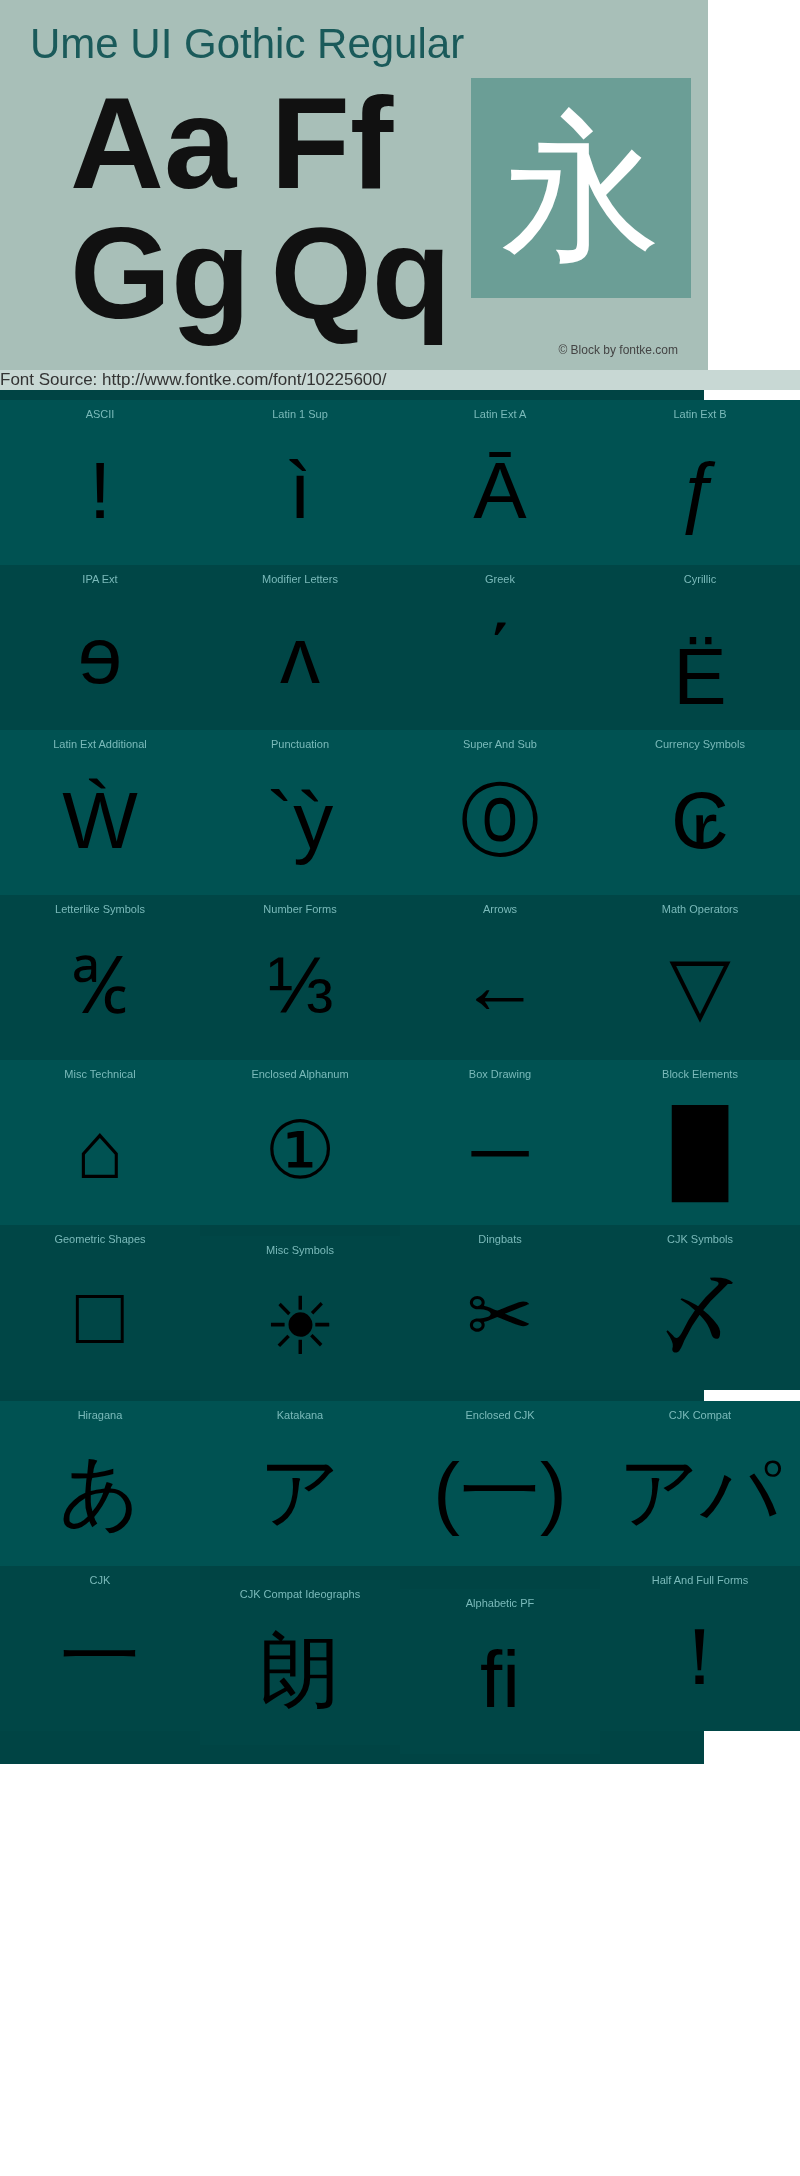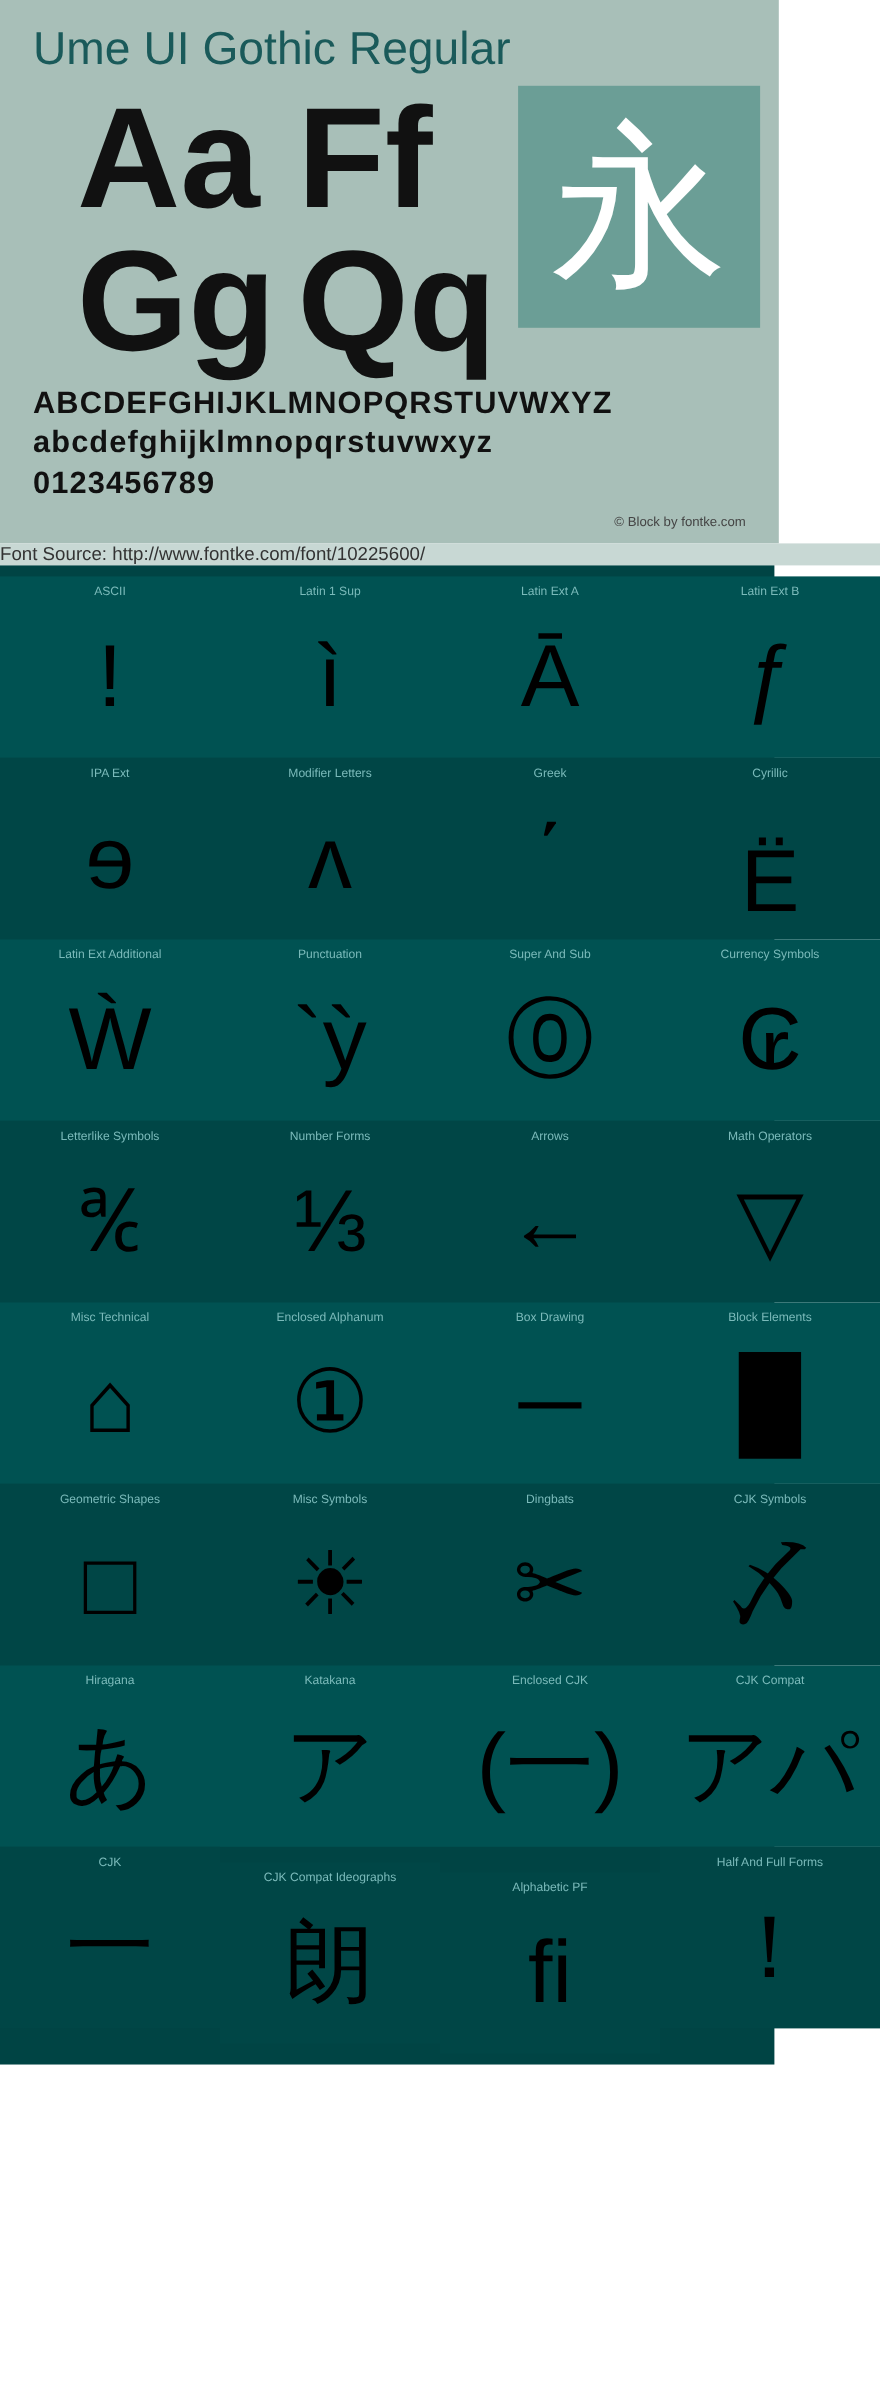--- a/index.html
+++ b/index.html
@@ -126,25 +126,20 @@
     <div class="char-grid">
       <div class="big-char">Aa</div>
       <div class="big-char">Ff</div>
       <div class="big-char">Gg</div>
       <div class="big-char">Qq</div>
     </div>
     <div class="kanji-box">
       <span class="kanji-char">永</span>
     </div>
   </div>
-  <div class="alphabet-section">
-    <div class="alphabet-line">ABCDEFGHIJKLMNOPQRSTUVWXYZ</div>
-    <div class="alphabet-line">abcdefghijklmnopqrstuvwxyz</div>
-    <div class="alphabet-line">0123456789</div>
-  </div>
   <div class="copyright-line">© Block by fontke.com</div>
 </div>
 <div class="source-line">Font Source: http://www.fontke.com/font/10225600/</div>
 
 <div class="main-section">
   <div class="char-grid-section" id="char-grid-container">
   <div class="char-block" style="background-color: rgb(0, 82, 82);">
         <div class="char-block-label">ASCII</div>
         <div class="char-block-symbol">!</div>
       </div>
@@ -221,21 +216,21 @@
         <div class="char-block-symbol">─</div>
       </div>
       <div class="char-block" style="background-color: rgb(0, 82, 82);">
         <div class="char-block-label">Block Elements</div>
         <div class="char-block-symbol">█</div>
       </div>
       <div class="char-block" style="background-color: rgb(0, 70, 70);">
         <div class="char-block-label">Geometric Shapes</div>
         <div class="char-block-symbol">□</div>
       </div>
-      <div class="char-block" style="background-color: rgb(0, 70, 70);">
+      <div class="char-block" style="background-color: rgb(0, 70, 70); margin-top: 11px;">
         <div class="char-block-label">Misc Symbols</div>
         <div class="char-block-symbol">☀</div>
       </div>
       <div class="char-block" style="background-color: rgb(0, 70, 70);">
         <div class="char-block-label">Dingbats</div>
         <div class="char-block-symbol">✂</div>
       </div>
       <div class="char-block" style="background-color: rgb(0, 70, 70);">
         <div class="char-block-label">CJK Symbols</div>
         <div class="char-block-symbol">〆</div>

